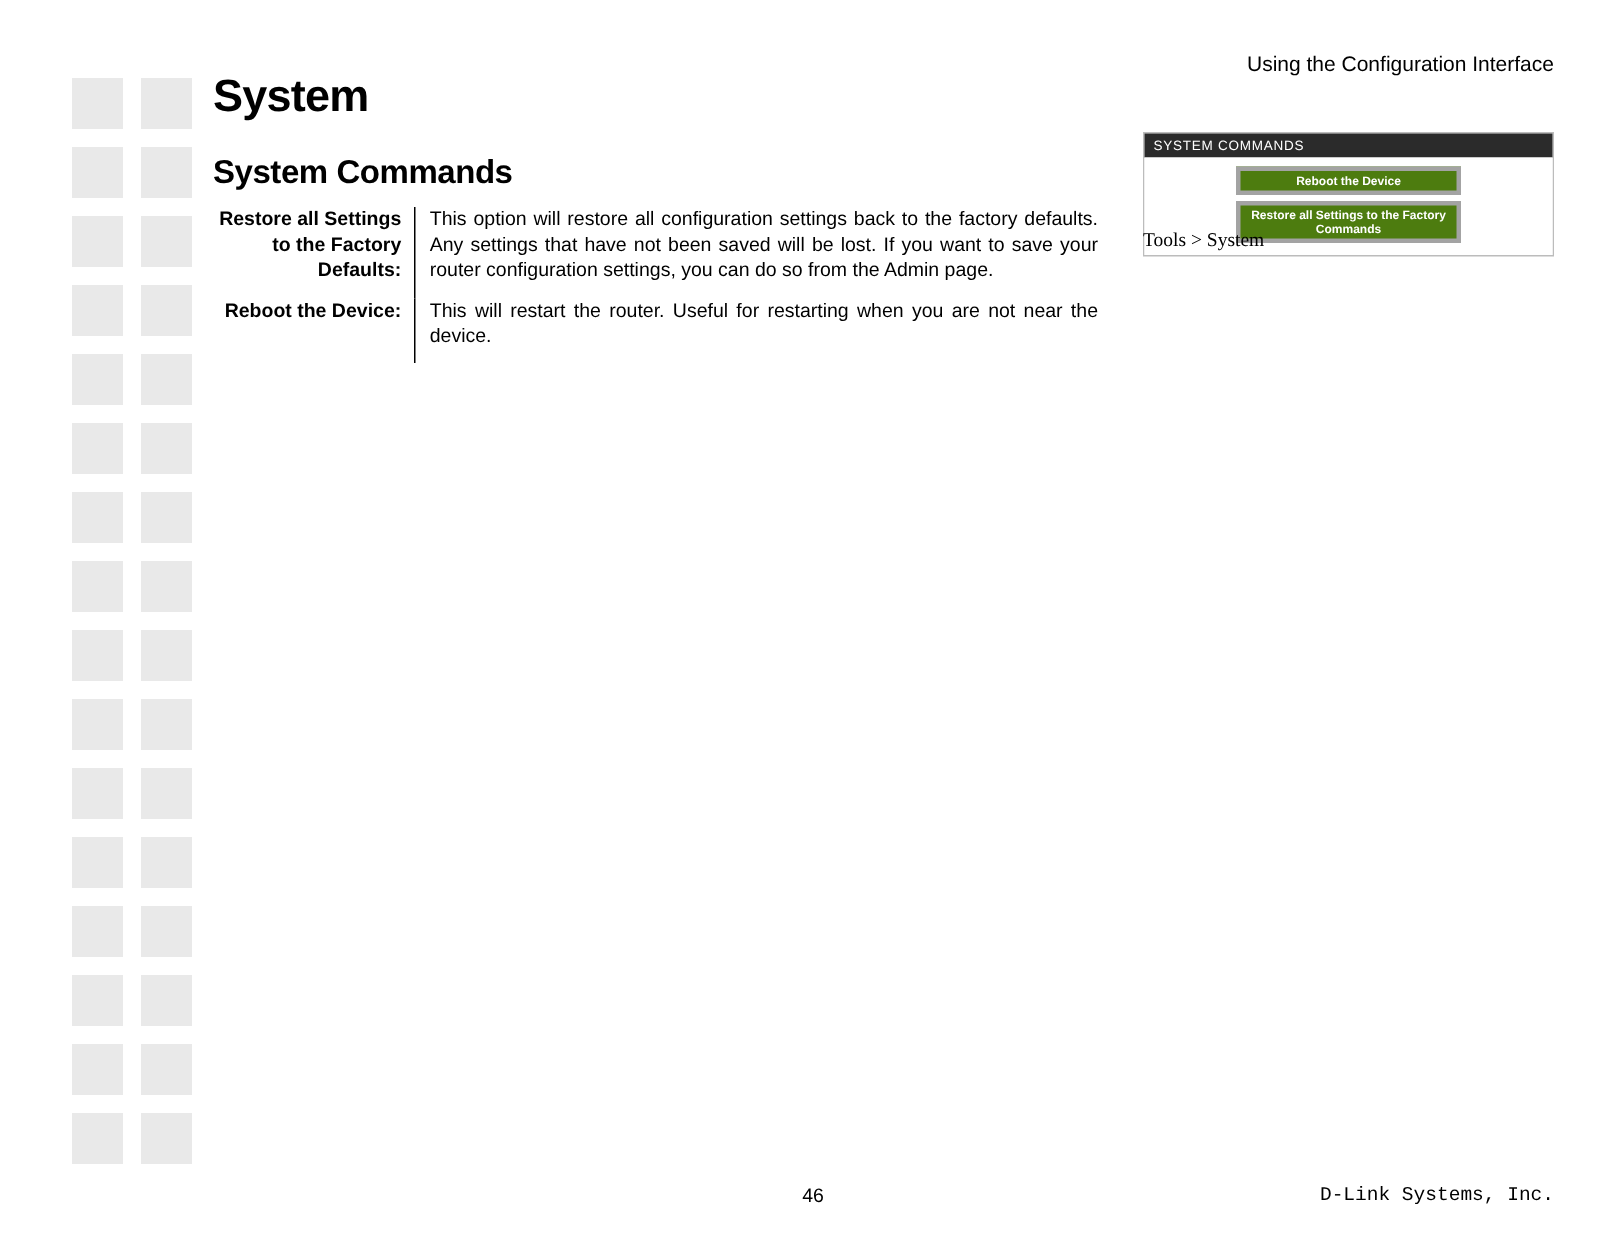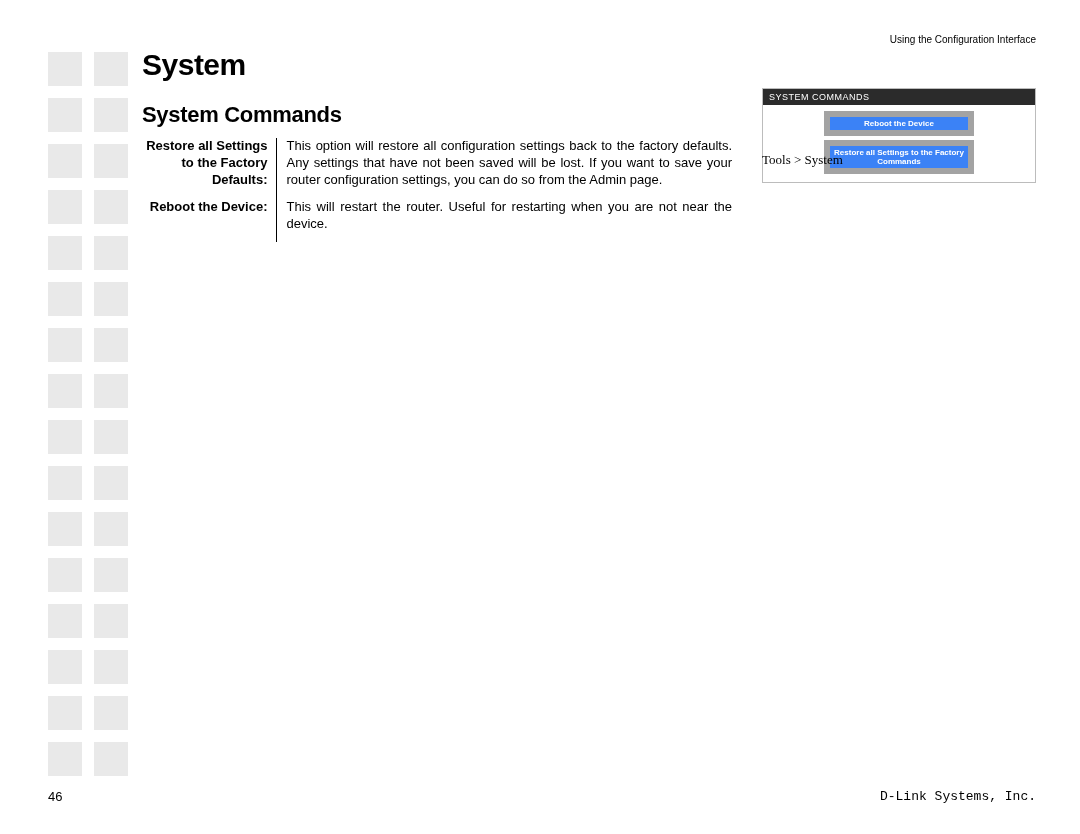--- a/index.html
+++ b/index.html
@@ -22,21 +22,21 @@
   }
   .sq {
     width: 34px;
     height: 34px;
     background: #e9e9e9;
   }
   .header-right {
     position: absolute;
     right: 44px;
     top: 34px;
-    font-size: 10px;
+    font-size: 14px;
     font-family: Arial, Helvetica, sans-serif;
   }
   .main {
     position: absolute;
     left: 142px;
     top: 48px;
     width: 600px;
   }
   .h1 {
     font-family: "Arial Narrow", Arial, Helvetica, sans-serif;
@@ -101,50 +101,51 @@
   }
   .thumb-body {
     background: #fff;
     padding: 6px 0 8px 0;
     display: flex;
     flex-direction: column;
     align-items: center;
     gap: 4px;
   }
   .thumb-btn {
-    background: #3b82f6;
+    background: #4d7c0f;
     color: #fff;
     font-family: "Arial Narrow", Arial, Helvetica, sans-serif;
     font-stretch: condensed;
     font-weight: 700;
     font-size: 8px;
     text-align: center;
     padding: 2px 0;
     width: 150px;
-    border: 6px solid #a3a3a3;
+    border: 3px solid #a3a3a3;
   }
   .thumb-caption {
     position: absolute;
     left: 762px;
     top: 152px;
     font-family: Georgia, "Times New Roman", serif;
     font-size: 13px;
   }
 
   .footer {
     position: absolute;
     left: 48px;
     right: 44px;
     bottom: 30px;
     display: flex;
     font-size: 13px;
   }
   .page-num {
     position: absolute;
     left: 0; right: 0;
+    text-align: center;
   }
   .footer-right {
     margin-left: auto;
     font-family: Liberation Mono, monospace;
   }
 </style>
 </head>
 <body>
 
 <div class="page">

